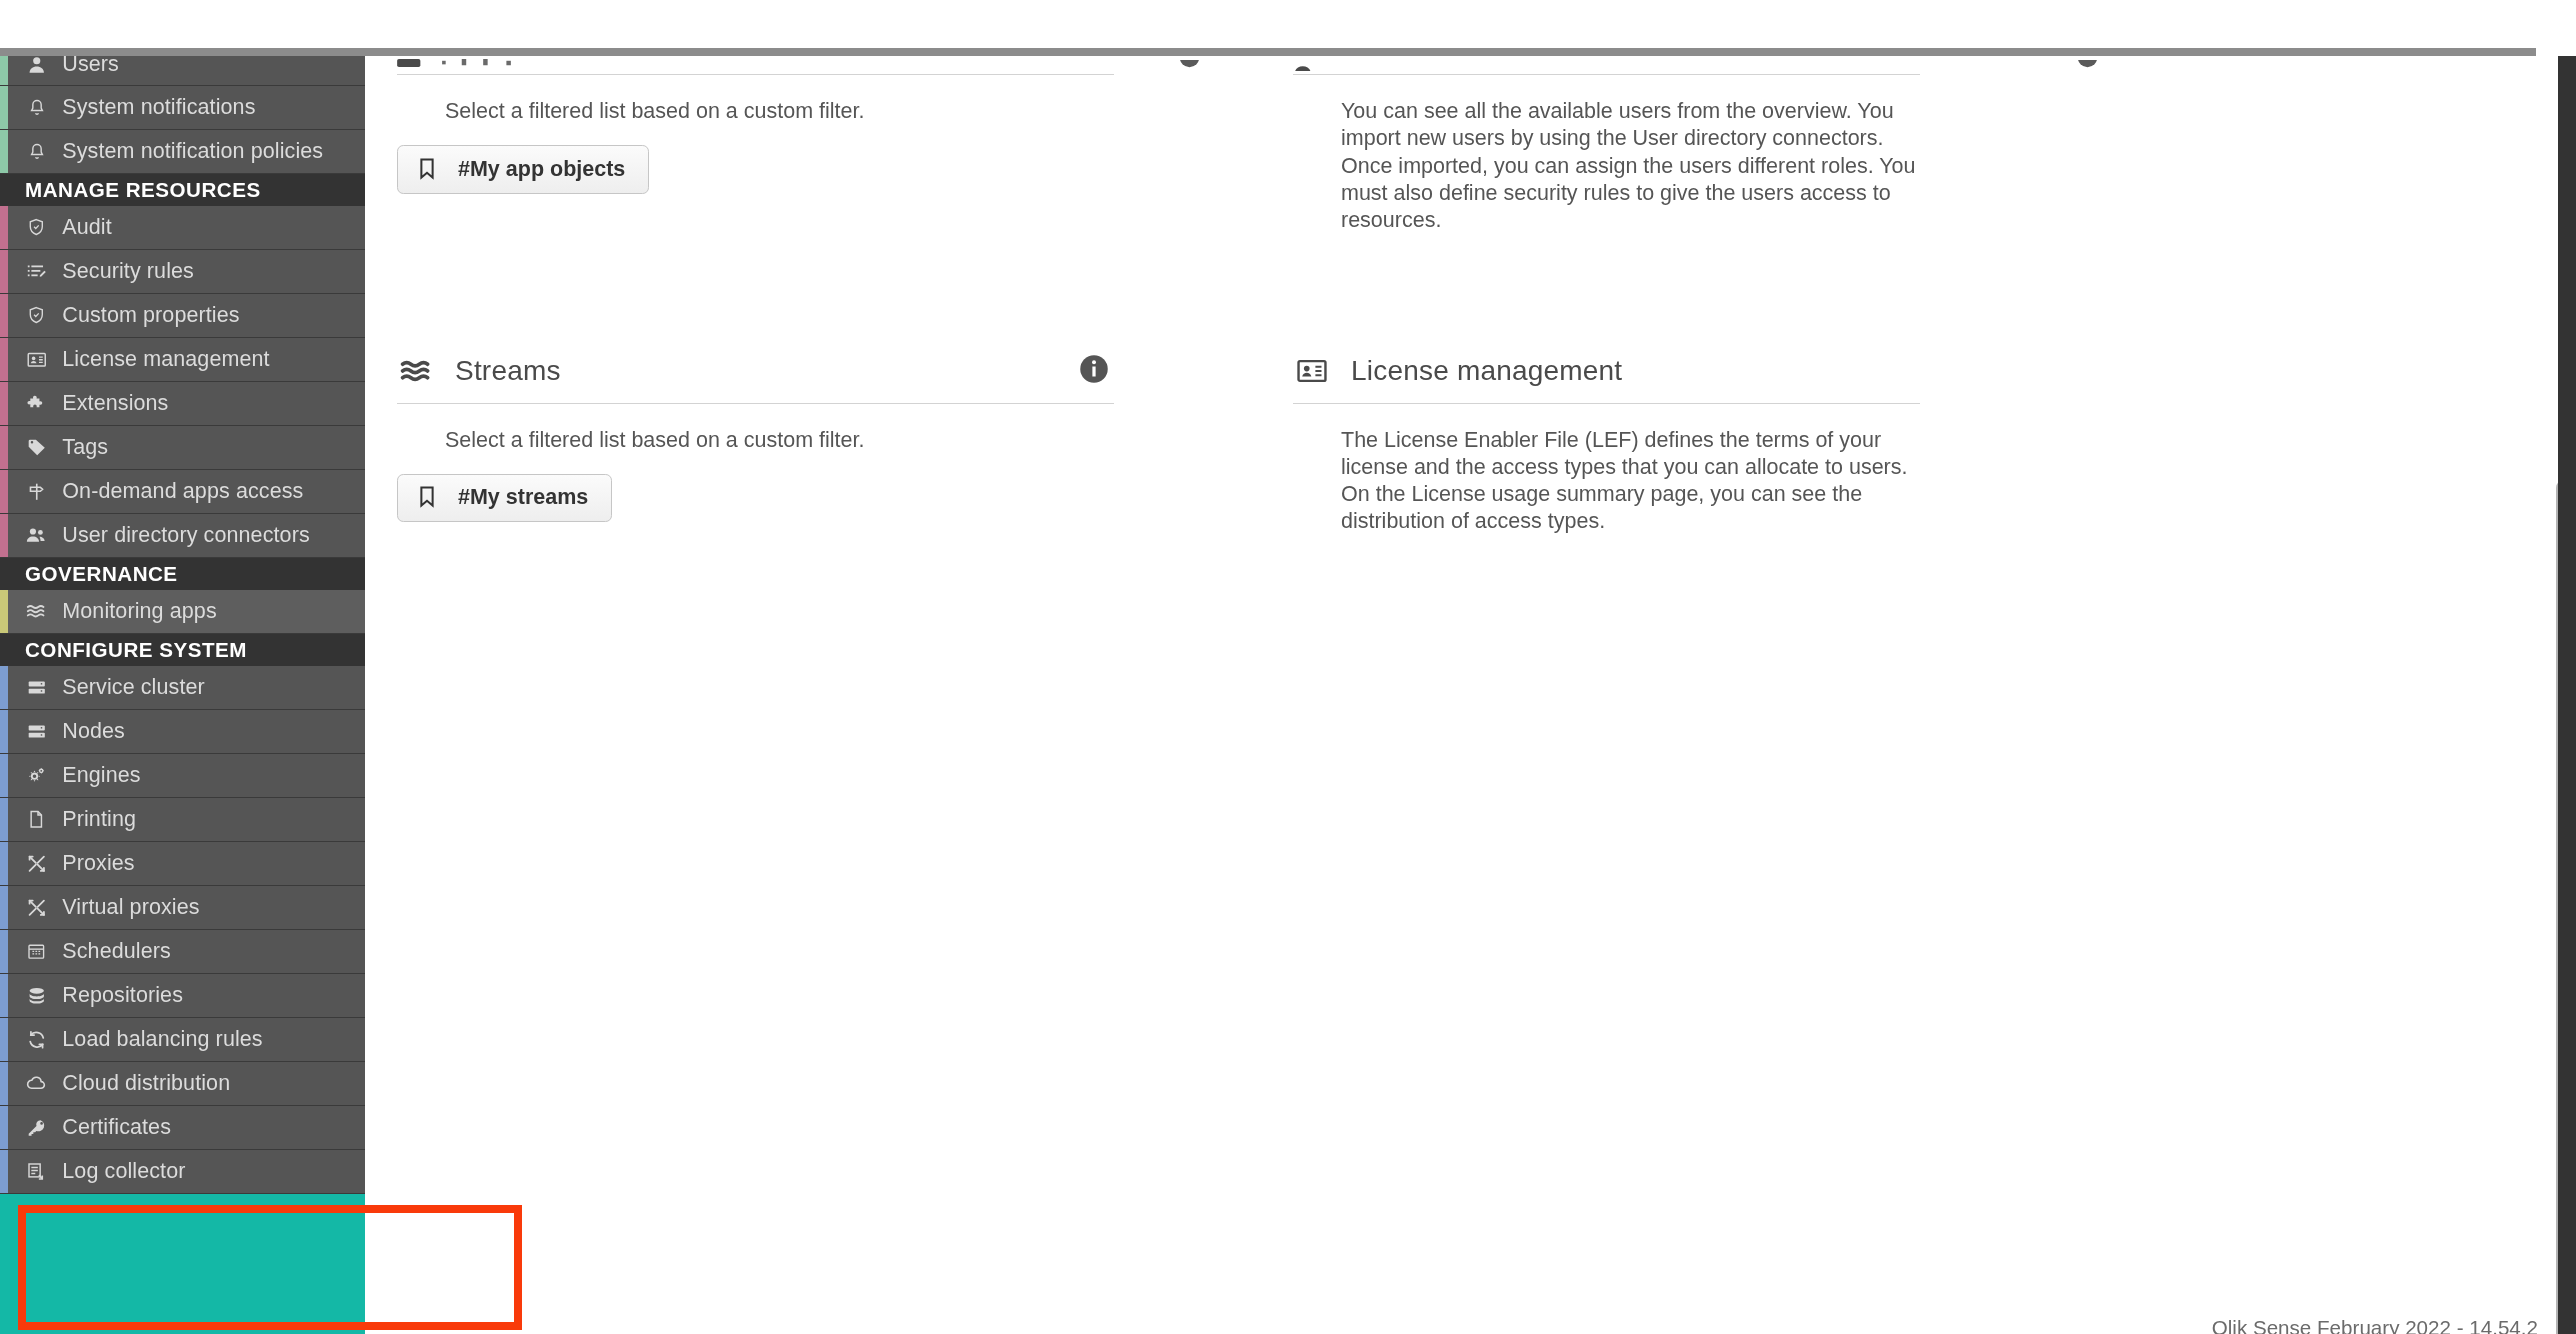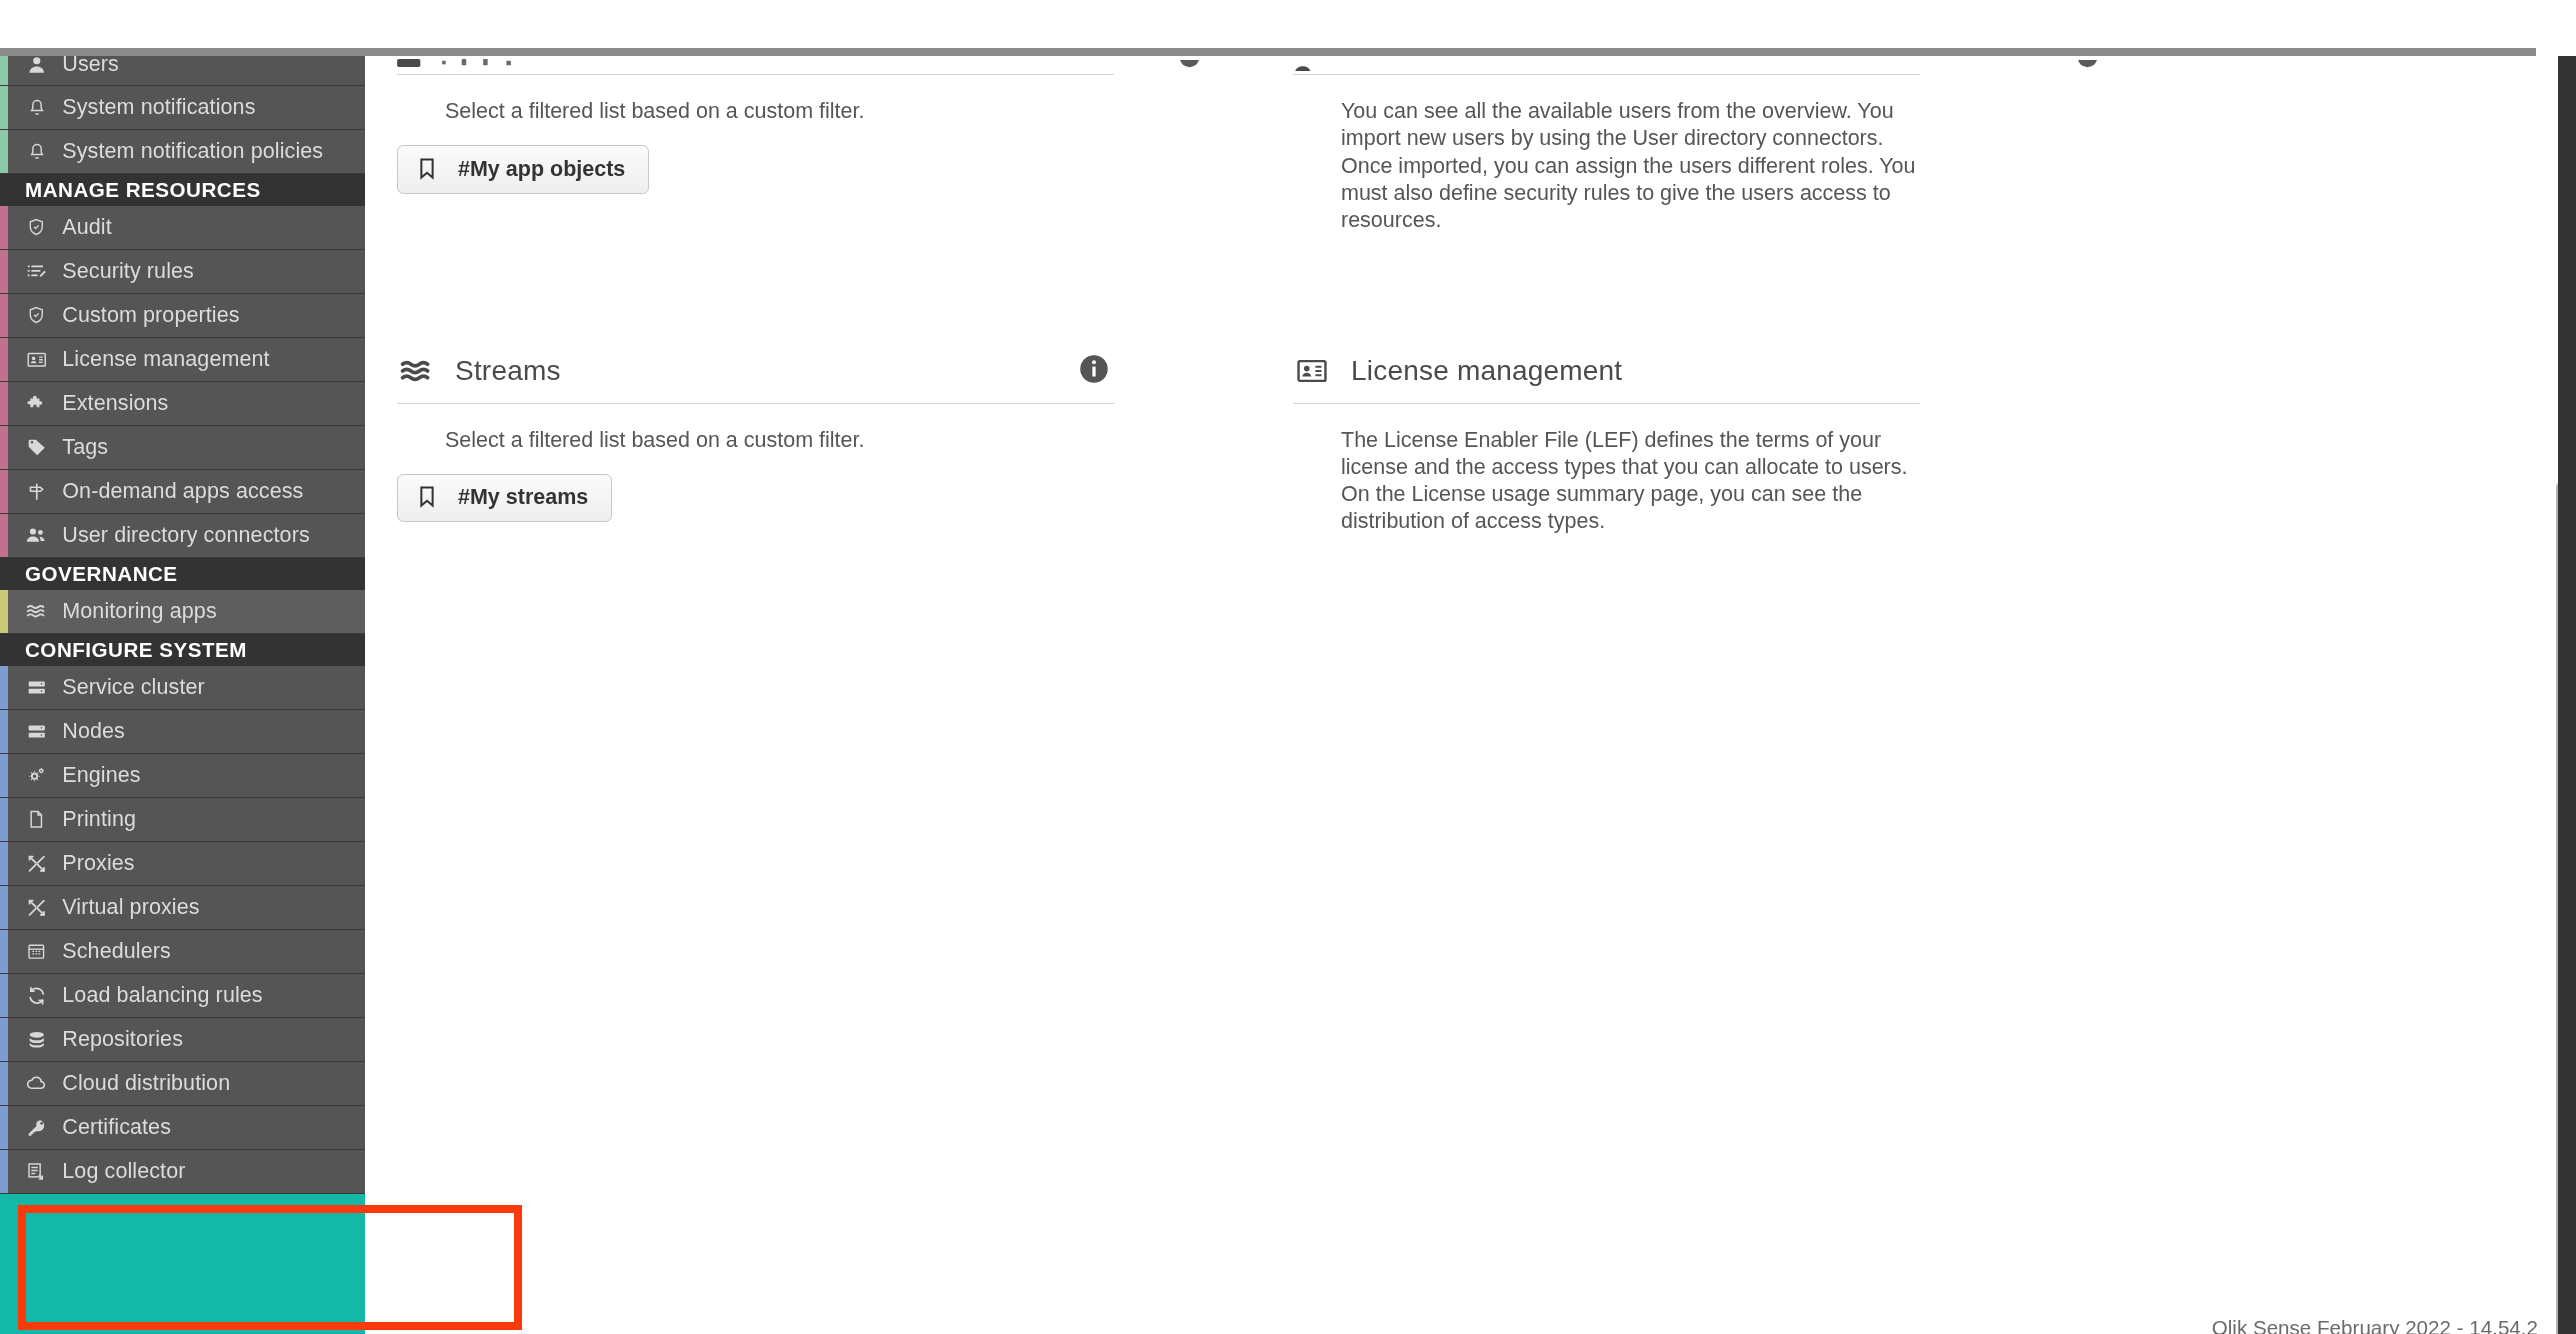--- a/index.html
+++ b/index.html
@@ -413,39 +413,39 @@
           <path d="M3.5 9.5h17"></path>
           <path d="M7.5 12h2M11 12h2M14.5 12h2M7.5 15h2M11 15h2M14.5 15h2" stroke-width="1.4"></path>
         </svg>
     </span>
     <span class="nav-label">Schedulers</span>
   </div>
 
   <div class="nav-item">
     <span class="accent ac-blue"></span>
     <span class="nav-ico">
+      <svg viewBox="0 0 24 24" width="21.5" height="21.5" fill="#d8d8d8">
+          <ellipse cx="12" cy="6.5" rx="8" ry="3.2"></ellipse>
+          <path d="M4 9.5v3c0 1.8 3.6 3.2 8 3.2s8-1.4 8-3.2v-3c0 1.8-3.6 3.2-8 3.2s-8-1.4-8-3.2z"></path>
+          <path d="M4 15v2.5c0 1.8 3.6 3.2 8 3.2s8-1.4 8-3.2V15c0 1.8-3.6 3.2-8 3.2S4 16.8 4 15z"></path>
+        </svg>
+    </span>
+    <span class="nav-label">Repositories</span>
+  </div>
+
+  <div class="nav-item">
+    <span class="accent ac-blue"></span>
+    <span class="nav-ico">
       <svg viewBox="0 0 24 24" width="21.5" height="21.5" fill="none" stroke="#d8d8d8" stroke-width="1.9" stroke-linecap="round">
           <path d="M19.3 10a8 8 0 0 0-14-3.2"></path>
           <path d="M4.7 14a8 8 0 0 0 14 3.2"></path>
           <path d="M5.5 3.2v3.6h3.6M18.5 20.8v-3.6h-3.6"></path>
         </svg>
     </span>
     <span class="nav-label">Load balancing rules</span>
-  </div>
-
-  <div class="nav-item">
-    <span class="accent ac-blue"></span>
-    <span class="nav-ico">
-      <svg viewBox="0 0 24 24" width="21.5" height="21.5" fill="#d8d8d8">
-          <ellipse cx="12" cy="6.5" rx="8" ry="3.2"></ellipse>
-          <path d="M4 9.5v3c0 1.8 3.6 3.2 8 3.2s8-1.4 8-3.2v-3c0 1.8-3.6 3.2-8 3.2s-8-1.4-8-3.2z"></path>
-          <path d="M4 15v2.5c0 1.8 3.6 3.2 8 3.2s8-1.4 8-3.2V15c0 1.8-3.6 3.2-8 3.2S4 16.8 4 15z"></path>
-        </svg>
-    </span>
-    <span class="nav-label">Repositories</span>
   </div>
 
   <div class="nav-item">
     <span class="accent ac-blue"></span>
     <span class="nav-ico">
       <svg viewBox="0 0 24 24" width="22.4" height="22.4" fill="none" stroke="#d8d8d8" stroke-width="1.7">
           <path d="M7 17.5h10a3.6 3.6 0 0 0 .3-7.2 5.2 5.2 0 0 0-10-1.4A3.9 3.9 0 0 0 7 17.5z"></path>
         </svg>
     </span>
     <span class="nav-label">Cloud distribution</span>

